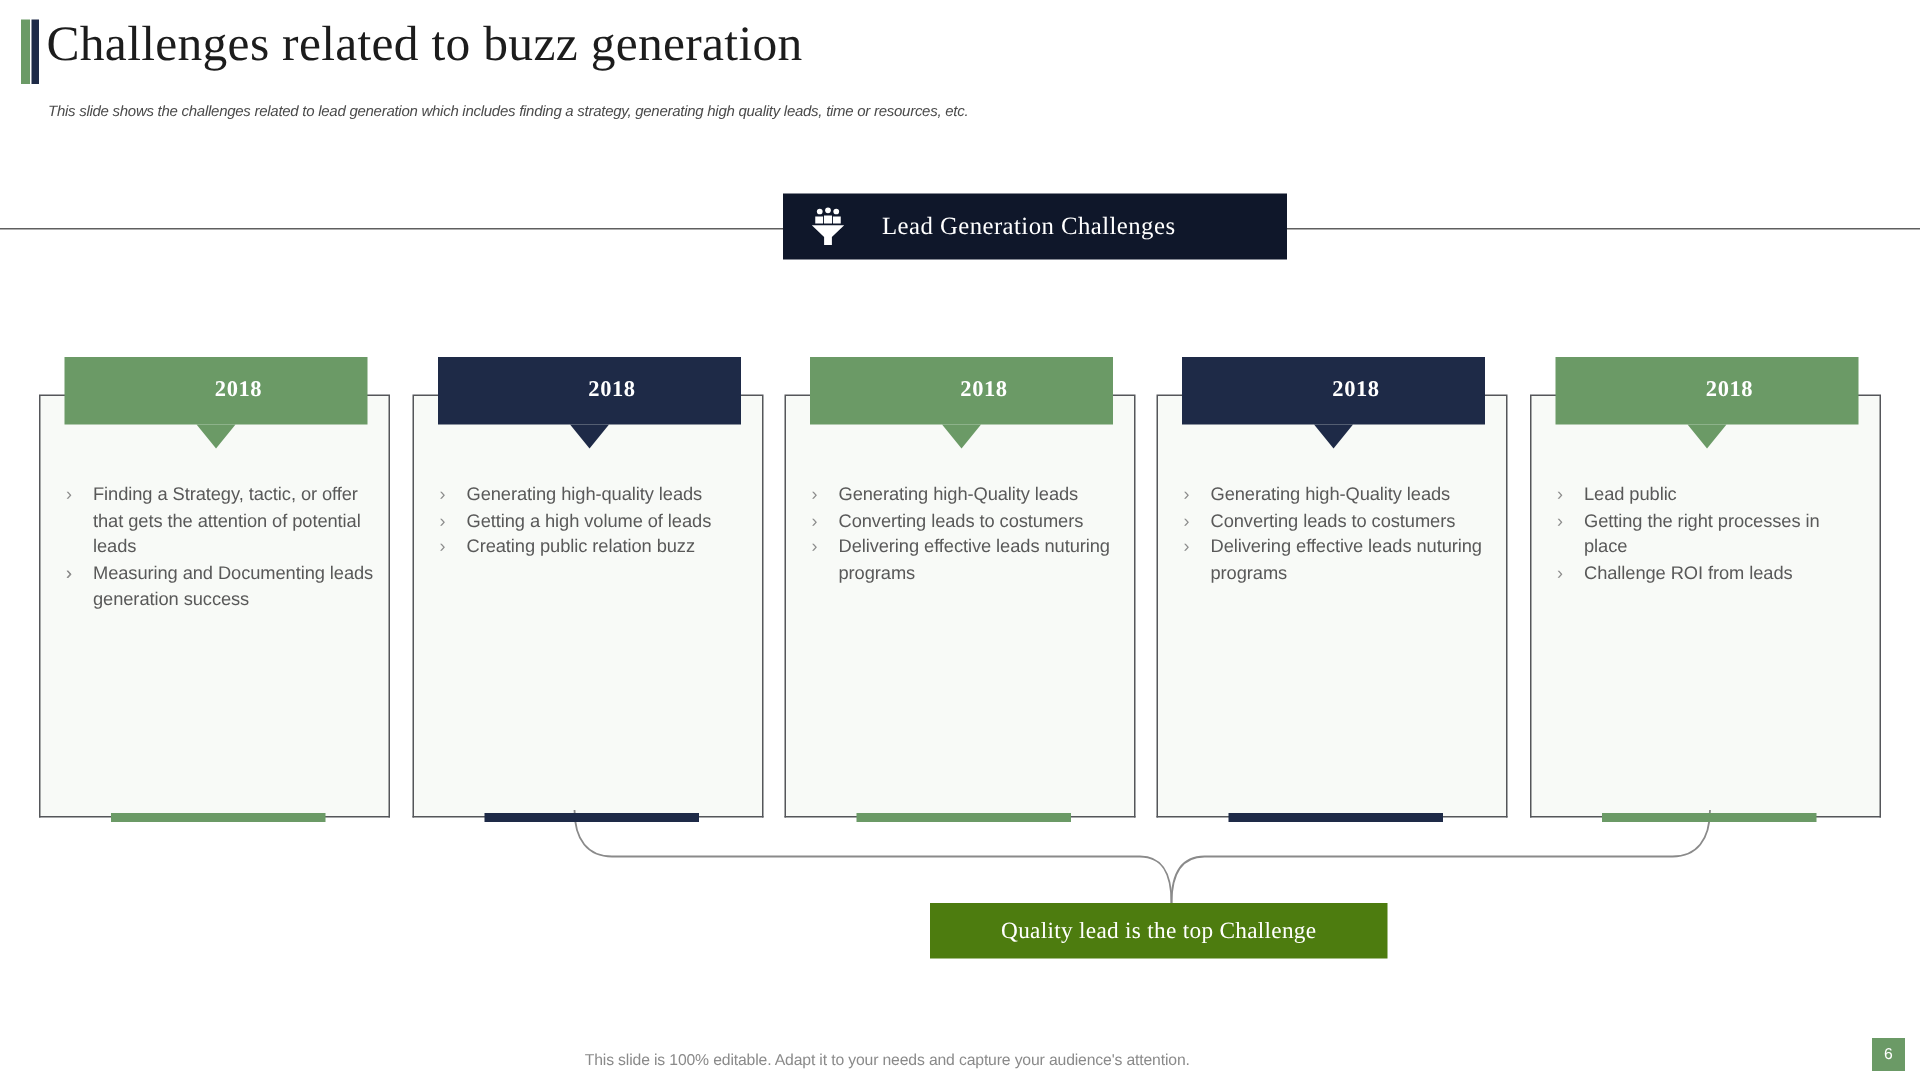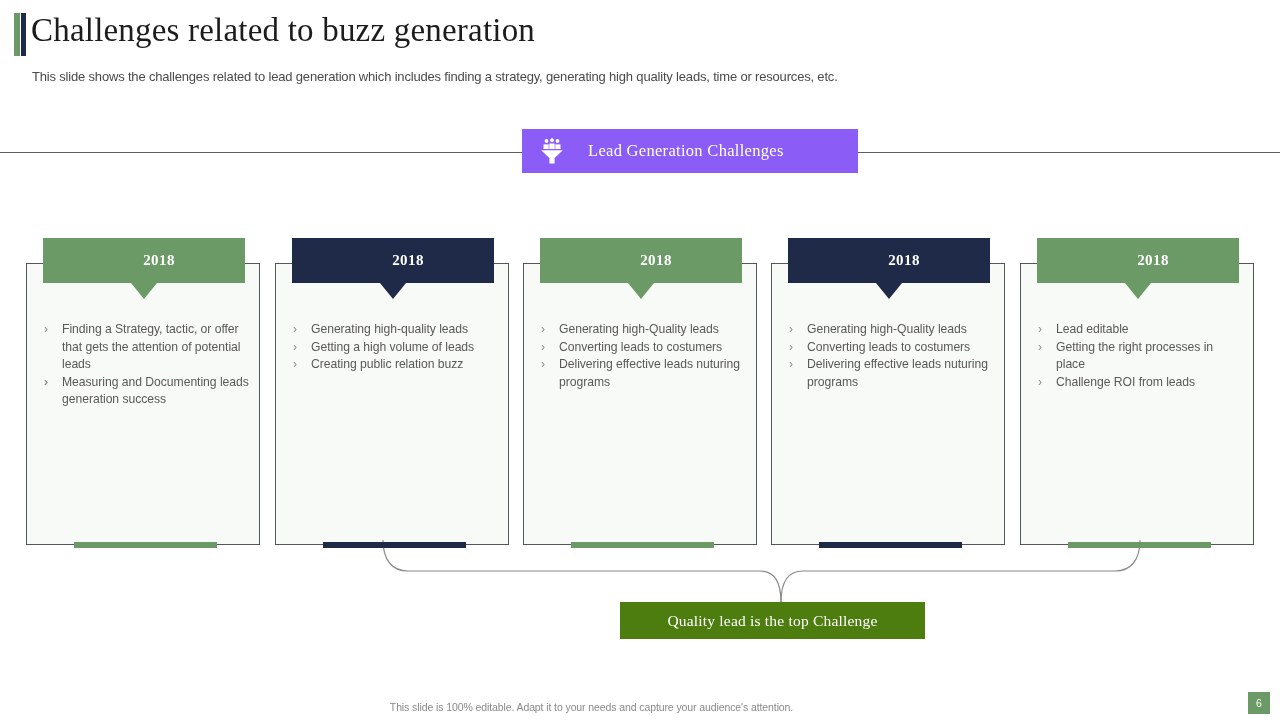--- a/index.html
+++ b/index.html
@@ -34,43 +34,44 @@
     font-weight: 400;
     color: #1c1c1c;
     letter-spacing: 0.2px;
     white-space: nowrap;
   }
 
   .slide-subtitle {
     position: absolute;
     left: 32px;
     top: 69px;
-    font-size: 13px;
+    font-size: 10px;
     color: #4a4a4a;
     letter-spacing: -0.18px;
     white-space: nowrap;
+    font-style: italic;
   }
 
   
   .divider {
     position: absolute;
     left: 0;
     top: 152px;
     width: 1280px;
     height: 1px;
     background: #5f5f5f;
   }
 
   .banner {
     position: absolute;
     left: 522px;
     top: 129px;
     width: 336px;
     height: 44px;
-    background: #8b5cf6;
+    background: #0f172a;
     display: flex;
     align-items: center;
     z-index: 3;
   }
   .banner-icon {
     width: 30px;
     height: 30px;
     margin-left: 15px;
     flex: 0 0 auto;
     display: flex;
@@ -315,21 +316,21 @@
     </ul>
     <div class="card-foot" style="background:#1e2a47;"></div>
   </div>
 
   <div class="card" style="left:1020px;">
     <div class="card-tab" style="background:#6b9a66;color:#6b9a66;">
       <span class="year">2018</span>
       <span class="notch"></span>
     </div>
     <ul class="card-list">
-      <li><span class="chev">›</span><span>Lead editable</span></li>
+      <li><span class="chev">›</span><span>Lead public</span></li>
       <li><span class="chev">›</span><span>Getting the right processes in place</span></li>
       <li><span class="chev">›</span><span>Challenge ROI from leads</span></li>
     </ul>
     <div class="card-foot" style="background:#6b9a66;"></div>
   </div>
 
 </div>
 
 <div class="connector">
   <svg width="1280" height="70" viewBox="0 0 1280 70">

